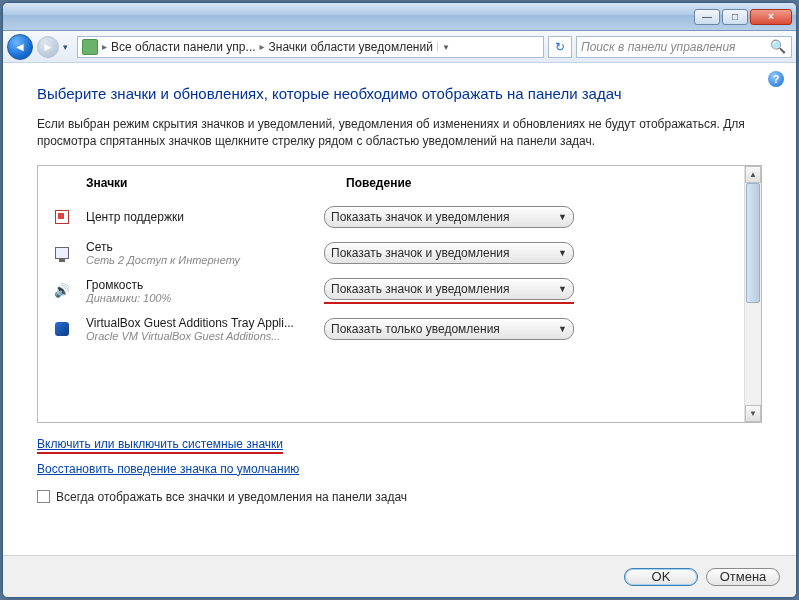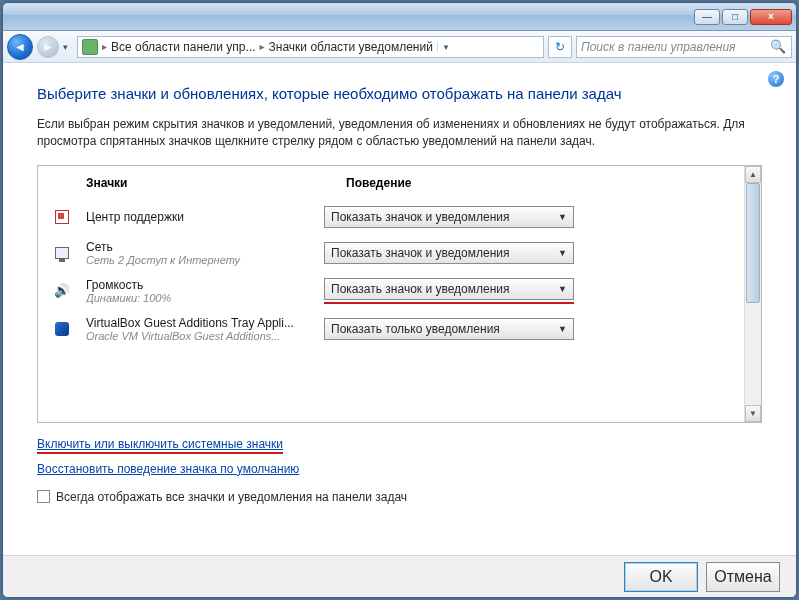--- a/index.html
+++ b/index.html
@@ -121,44 +121,44 @@
     display:flex;align-items:center;padding:6px 0 6px 0;gap:14px;
   }
   .row .ic { width:20px;display:flex;justify-content:center;align-items:center;}
   .row .txt { width:224px;}
   .row .name { font-size:12px;color:#1a1a1a;white-space:nowrap;overflow:hidden;text-overflow:ellipsis;}
   .row .sub { font-size:11px;color:#888;font-style:italic;white-space:nowrap;overflow:hidden;text-overflow:ellipsis;}
   .row .sel {
     flex:1;
   }
   .dropdown {
-    width:250px;height:22px;border:1px solid #8a8a8a;border-radius:0;
+    width:250px;height:22px;border:1px solid #8a8a8a;border-radius:10px;
     background:linear-gradient(to bottom,#fdfdfd,#e4e4e4);
     padding:1px 6px;display:flex;align-items:center;font-size:12px;color:#2a2a2a;
     position:relative;
   }
   .dropdown .dd-arrow { margin-left:auto;font-size:9px;color:#333;}
   .scrollbar {
     width:17px;background:#f0f0f0;border-left:1px solid #ddd;position:relative;
   }
   .scrollbar .arrow { height:17px;background:linear-gradient(#f8f8f8,#e0e0e0);border:1px solid #c0c0c0;margin:0;display:flex;align-items:center;justify-content:center;font-size:8px;color:#555;}
   .scrollbar .thumb { position:absolute;top:17px;left:1px;right:1px;height:120px;background:linear-gradient(to right,#d8e4f0,#b8ccde);border:1px solid #9ab2c8;border-radius:2px;}
   .scrollbar .arrow.bottom { position:absolute;bottom:0;left:0;right:0;}
   .link { color:#0645ad;text-decoration:underline;display:inline-block;}
   .chk-row { margin-top:14px;display:flex;align-items:center;gap:6px;font-size:12px;color:#2a2a2a;}
   .chk { width:13px;height:13px;border:1px solid #888;background:#fff;}
   .footer {
     height:42px;background:#f0f0f0;border-top:1px solid #d4d4d4;
     display:flex;justify-content:flex-end;align-items:center;gap:8px;padding:0 16px;
     border-radius:0 0 5px 5px;
   }
   .btn {
-    min-width:74px;height:30px;border:1px solid #8a8a8a;border-radius:0;
+    min-width:74px;height:18px;border:1px solid #8a8a8a;border-radius:9px;
     background:linear-gradient(to bottom,#fdfdfd,#e4e4e4);
-    font-size:16px;color:#2a2a2a;display:flex;align-items:center;justify-content:center;
+    font-size:13px;color:#2a2a2a;display:flex;align-items:center;justify-content:center;
   }
   .btn.primary { border-color:#3c7fb1;box-shadow:0 0 0 1px #a3d0f7 inset;}
   
   .flag { width:14px;height:14px;background:#fff;border:1px solid #b33;position:relative;}
   .flag::after{content:"";position:absolute;top:2px;left:2px;width:6px;height:6px;background:#d44;}
   .net { width:14px;height:12px;border:1px solid #666;background:#eef;position:relative;}
   .net::after{content:"";position:absolute;bottom:-4px;left:3px;width:6px;height:3px;background:#666;}
   .vol { font-size:13px;color:#555;}
   .vb { width:14px;height:14px;border-radius:3px;background:linear-gradient(135deg,#2a6fd6,#0b3a82);}
   .links-block { display:flex;flex-direction:column;gap:8px;margin-top:14px;}

